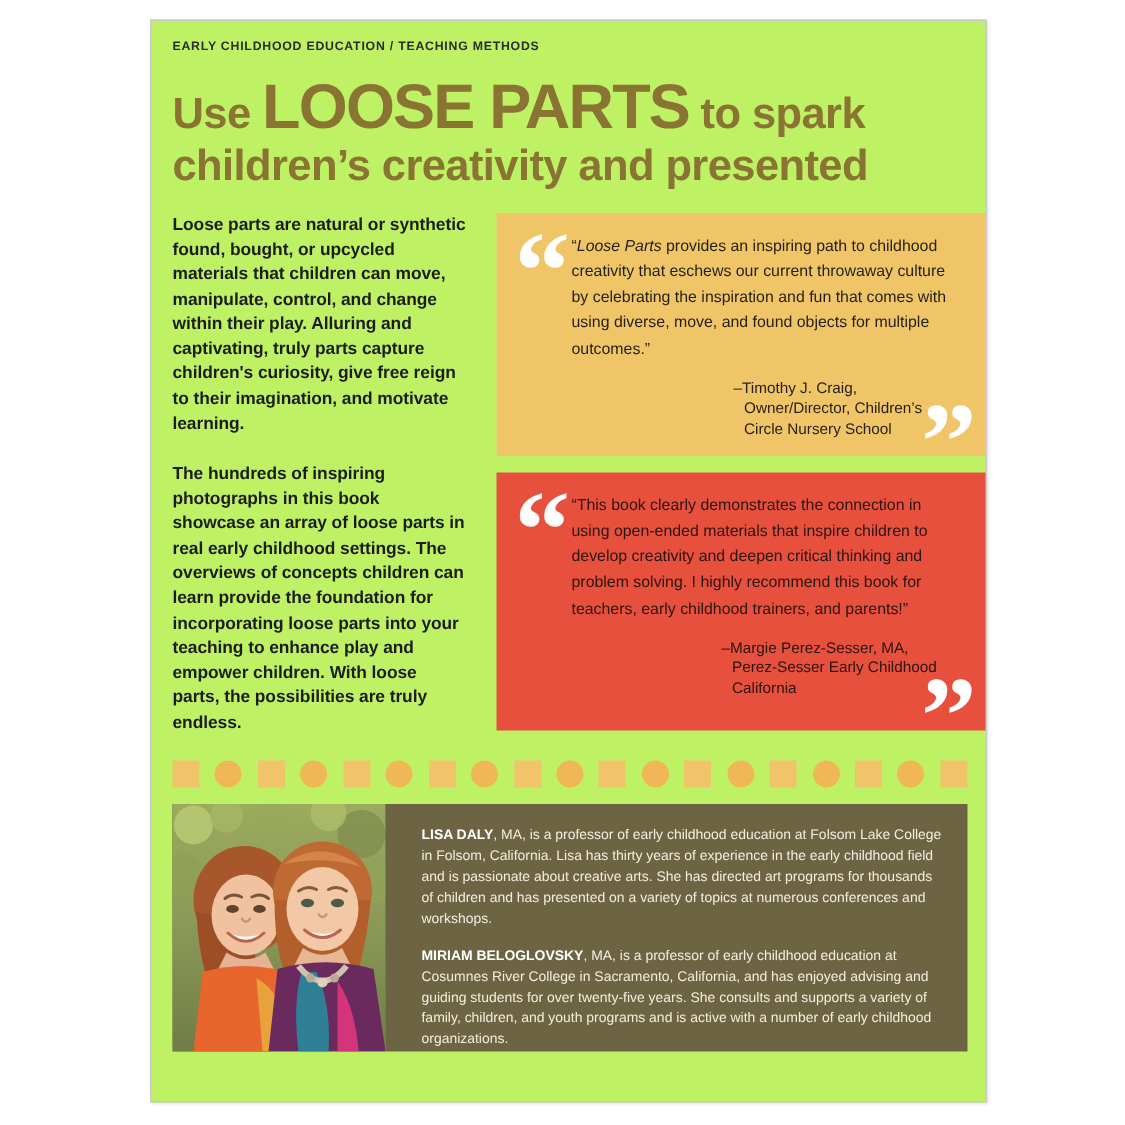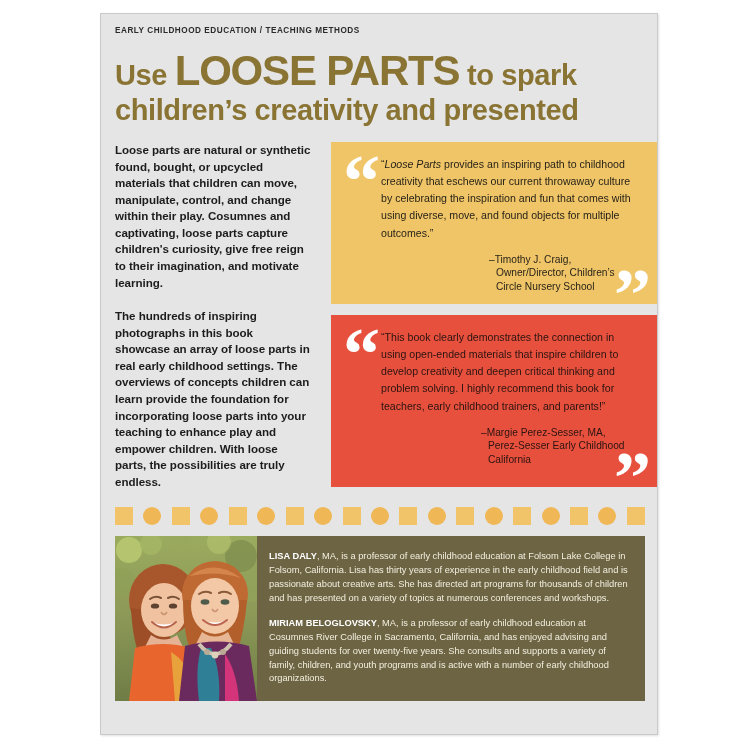--- a/index.html
+++ b/index.html
@@ -11,21 +11,21 @@
     overflow: hidden;
     font-family: "Liberation Sans", sans-serif;
   }
 
   #page {
     position: absolute;
     left: 100px;
     top: 13px;
     width: 558px;
     height: 722px;
-    background: #e5e5e5;
+    background: #bef264;
     border: 1px solid #c9c9c9;
     box-sizing: border-box;
     box-shadow: 1px 1px 2px rgba(0,0,0,0.12);
     overflow: hidden;
   }
 
   .inner {
     position: absolute;
     left: 14px;
     top: 12px;
@@ -172,21 +172,21 @@
     width: 142px;
     height: 165px;
     position: relative;
     overflow: hidden;
     background: #7d8f4e;
   }
   .photo svg { display: block; }
 
   .bios {
     flex: 1 1 auto;
-    padding: 14px 16px 10px 12px;
+    padding: 14px 16px 10px 24px;
   }
   .bio {
     font-family: "Liberation Sans", sans-serif;
     font-size: 9.3px;
     line-height: 1.5;
     color: #f3efdf;
     margin: 0 0 11px 0;
   }
   .bio:last-child { margin-bottom: 0; }
   .bio b { color: #ffffff; font-weight: bold; }
@@ -200,21 +200,21 @@
     <div class="kicker">EARLY CHILDHOOD EDUCATION / TEACHING METHODS</div>
 
     <h1 class="headline">
       <span class="hl-line1"><span>Use </span><span class="hl-big">LOOSE PARTS</span><span> to spark</span></span>
       <span class="hl-line2">children’s creativity and presented</span>
     </h1>
 
     <div class="columns" style="height:352px;">
 
       <div class="col-left">
-        <p class="body-para">Loose parts are natural or synthetic found, bought, or upcycled materials that children can move, manipulate, control, and change within their play. Cosumnes and captivating, loose parts capture children's curiosity, give free reign to their imagination, and motivate learning.</p>
+        <p class="body-para">Loose parts are natural or synthetic found, bought, or upcycled materials that children can move, manipulate, control, and change within their play. Alluring and captivating, truly parts capture children's curiosity, give free reign to their imagination, and motivate learning.</p>
         <p class="body-para">The hundreds of inspiring photographs in this book showcase an array of loose parts in real early childhood settings. The overviews of concepts children can learn provide the foundation for incorporating loose parts into your teaching to enhance play and empower children. With loose parts, the possibilities are truly endless.</p>
       </div>
 
       <div class="col-right">
 
         <div class="quote-box gold">
           <span class="qmark qmark-open">“</span>
           <span class="qmark qmark-close">”</span>
           <p class="quote-text"><span>“</span><em>Loose Parts</em><span> provides an inspiring path to childhood creativity that eschews our current throwaway culture by celebrating the inspiration and fun that comes with using diverse, move, and found objects for multiple outcomes.”</span></p>
           <p class="attribution">

